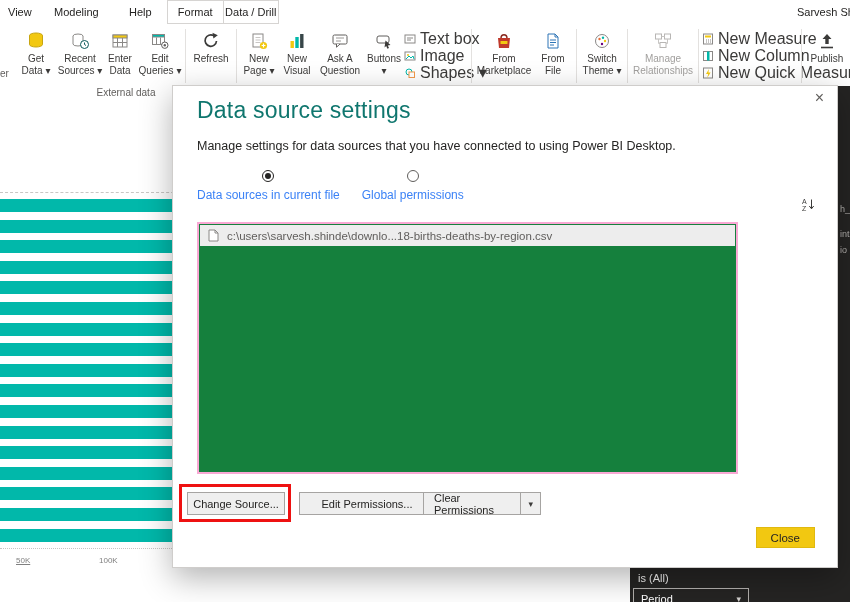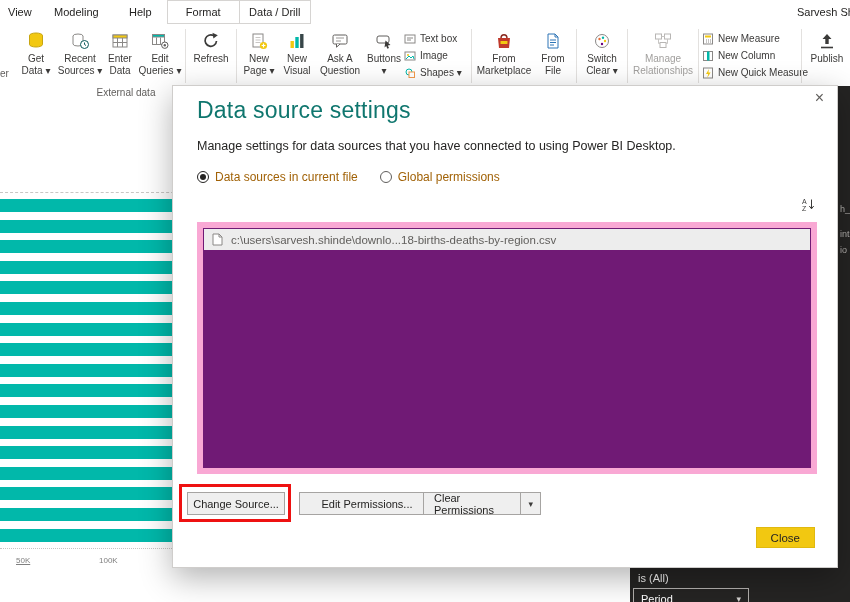--- a/index.html
+++ b/index.html
@@ -6,38 +6,38 @@
   html,body { width:850px; height:602px; }
   body {
     position: relative; overflow: hidden; background:#fff;
     font-family: "Liberation Sans", sans-serif; color:#252423;
   }
 
   
   .menu-bar { position:absolute; top:0; left:0; right:0; height:25px; background:#fff; z-index:3; }
   .menu-item { position:absolute; top:6px; font-size:11px; color:#252423; cursor:default; }
   #mi-view { left:8px; } #mi-modeling { left:54px; } #mi-help { left:129px; }
-  .ctx-box { position:absolute; left:167px; top:0; width:144px; height:24px; border:1px solid #d6d4d2; display:flex; background:#fff; }
+  .ctx-box { position:absolute; left:167px; top:0; width:112px; height:24px; border:1px solid #d6d4d2; display:flex; background:#fff; }
   .ctx-tab { flex:1; display:flex; align-items:center; justify-content:center; font-size:11px; color:#252423; }
   .ctx-tab:first-child { border-right:1px solid #d6d4d2; }
   .user-name { position:absolute; right:0; top:6px; font-size:11px; width:53px; overflow:hidden; white-space:nowrap; }
 
   
   .ribbon { position:absolute; top:25px; left:0; right:0; height:61px; display:flex; align-items:flex-start;
             padding:2px 0 0 14px; background:#fff; z-index:3; }
   .rbtn { display:flex; flex-direction:column; align-items:center; gap:1px; padding-top:3px; }
   .w36{width:36px}.w38{width:38px}.w40{width:40px}.w44{width:44px}.w48{width:48px}.w58{width:58px}.w64{width:64px}
   .ric { height:22px; display:flex; align-items:center; justify-content:center; }
   .rl  { font-size:10px; line-height:11px; color:#3b3a39; text-align:center; white-space:nowrap; }
   .rbtn.disabled .rl { color:#a19f9d; }
   .sep { width:1px; height:54px; background:#e3e1df; margin:2px 3px 0; flex:none; }
   .rstack { display:flex; flex-direction:column; gap:2px; padding-top:4px; width:64px; }
   .rstack2 { width:96px; }
   .srow { display:flex; align-items:center; gap:4px; height:15px; }
-  .sl { font-size:10px; color:#3b3a39; white-space:nowrap; }
+  .sl { font-size:16px; color:#3b3a39; white-space:nowrap; }
 
   .group-strip { position:absolute; top:86px; left:0; right:0; height:15px; background:#fff; z-index:2; }
   .group-label { position:absolute; left:78px; top:1px; width:96px; text-align:center; font-size:10px; color:#605e5c; }
   .edge-fragment { position:absolute; left:0; top:68px; font-size:10px; color:#605e5c; z-index:4; }
 
   
   .canvas { position:absolute; left:0; top:100px; width:300px; height:502px; background:#fff; z-index:1; }
   .visual-top-border { position:absolute; left:0; top:92px; width:100%; border-top:1px dashed #c8c6c4; }
   .bars-layer { position:absolute; inset:0; }
   .bar { position:absolute; left:0; width:100%; height:13px; }
@@ -55,29 +55,29 @@
                    color:#fff; font-size:11px; background:#252423; }
   .pane-dropdown .caret { font-size:9px; color:#d2d0ce; }
 
   
   .dialog { position:absolute; left:172px; top:85px; width:666px; height:483px; background:#fff;
             border:1px solid #cfcdcb; box-shadow:0 10px 30px rgba(0,0,0,.30); z-index:10; }
   .dlg-close { position:absolute; top:3px; right:13px; font-size:16px; color:#605e5c; cursor:default; }
   .dlg-title { position:absolute; left:24px; top:11px; font-size:23px; font-weight:300; color:#0f766e; letter-spacing:.2px; }
   .dlg-desc  { position:absolute; left:24px; top:53px; font-size:12.5px; color:#252423; }
   .dlg-radios { position:absolute; left:24px; top:84px; display:flex; gap:22px; align-items:center; }
-  .radio-opt { display:flex; align-items:center; gap:6px; font-size:12px; color:#a16207; cursor:default; }
+  .radio-opt { display:flex; align-items:center; gap:6px; font-size:12px; color:#3b82f6; cursor:default;flex-direction:column; }
   .radio { width:12px; height:12px; border:1px solid #605e5c; border-radius:50%; position:relative; flex:none; }
   .radio.sel { border-color:#252423; }
   .radio.sel::after { content:""; position:absolute; left:2px; top:2px; width:6px; height:6px; border-radius:50%; background:#252423; }
   .dlg-search { position:absolute; left:24px; top:110px; width:598px; height:21px; border:1px solid #c8c6c4;
                 font-size:11.5px; padding:0 6px; color:#252423; outline:none; font-family:"Liberation Sans",sans-serif; }
   .dlg-search::placeholder { font-style:italic; color:#a19f9d; }
   .sort-icon { position:absolute; left:628px; top:111px; }
-  .dlg-list { position:absolute; left:24px; top:136px; width:620px; height:252px; border:6px solid #f9a8d4; background:#701a75; }
+  .dlg-list { position:absolute; left:24px; top:136px; width:541px; height:252px; border:2px solid #f9a8d4; background:#15803d; }
   .list-row { margin:1px; height:21px; background:#ededed; display:flex; align-items:center; gap:8px;
               padding:0 8px; font-size:11.5px; color:#605e5c; white-space:nowrap; overflow:hidden; }
   .dlg-btn { position:absolute; top:406px; height:23px; background:#efefef; border:1px solid #a6a4a2;
              font-size:11px; color:#252423; display:flex; align-items:center; justify-content:center; }
   #btn-change { left:14px;  width:98px; }
   #btn-edit   { left:126px; width:136px; }
   #btn-clear  { left:250px; width:118px; justify-content:space-between; padding:0; }
   .clear-label { padding:0 0 0 10px; }
   .clear-caret { border-left:1px solid #a6a4a2; height:100%; display:flex; align-items:center; padding:0 7px; font-size:9px; color:#3b3a39; }
   .red-annot { position:absolute; left:6px; top:398px; width:112px; height:38px; border:3px solid #ee1111; z-index:5; pointer-events:none; }
@@ -276,21 +276,21 @@
     <span class="ric">
       <svg width="20" height="20">
           <circle cx="10" cy="10" r="6.5" fill="#fff" stroke="#8a8886"></circle>
           <circle cx="7.5" cy="8" r="1.2" fill="#E66C37"></circle>
           <circle cx="11" cy="6.8" r="1.2" fill="#01B8AA"></circle>
           <circle cx="13" cy="10" r="1.2" fill="#F2C811"></circle>
           <circle cx="10" cy="13" r="1.2" fill="#6B007B"></circle>
         </svg>
     </span>
     <span class="rl">Switch</span>
-    <span class="rl">Clear ▾</span>
+    <span class="rl">Theme ▾</span>
   </div>
 
   <div class="sep"></div>
 
   <div class="rbtn w64 disabled">
     <span class="ric">
       <svg width="20" height="20">
           <rect x="2.5" y="3" width="6" height="5" fill="#fff" stroke="#b8b6b4"></rect>
           <rect x="11.5" y="3" width="6" height="5" fill="#fff" stroke="#b8b6b4"></rect>
           <rect x="7" y="11.5" width="6" height="5" fill="#fff" stroke="#b8b6b4"></rect>

